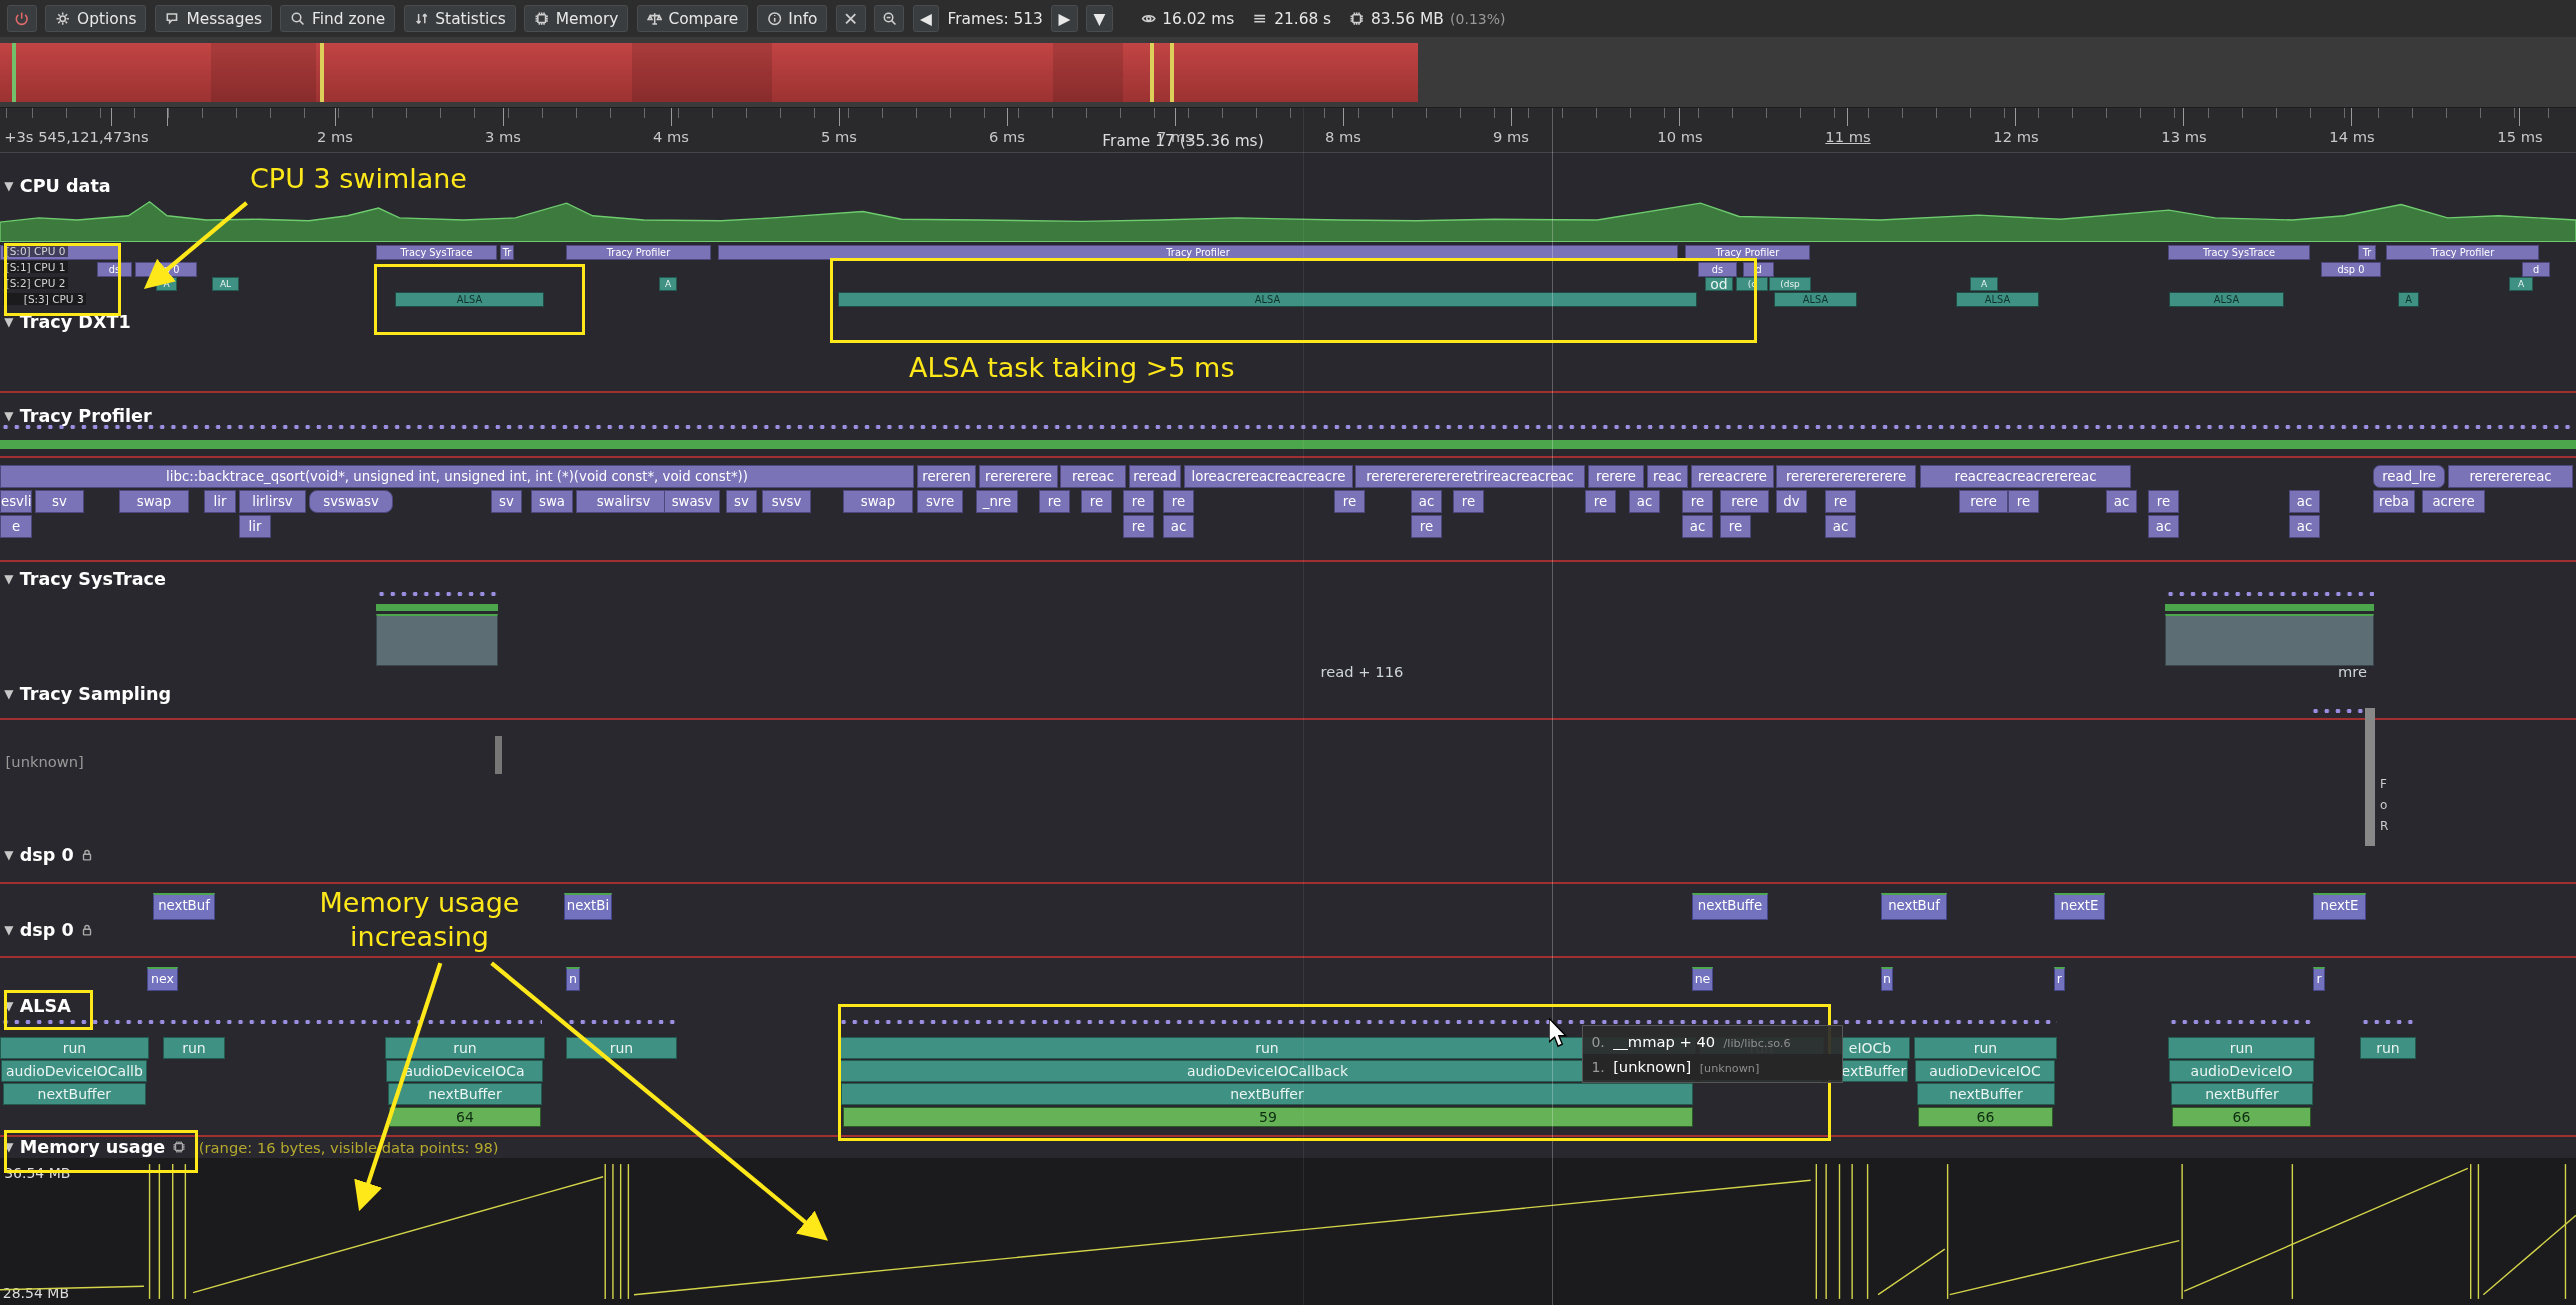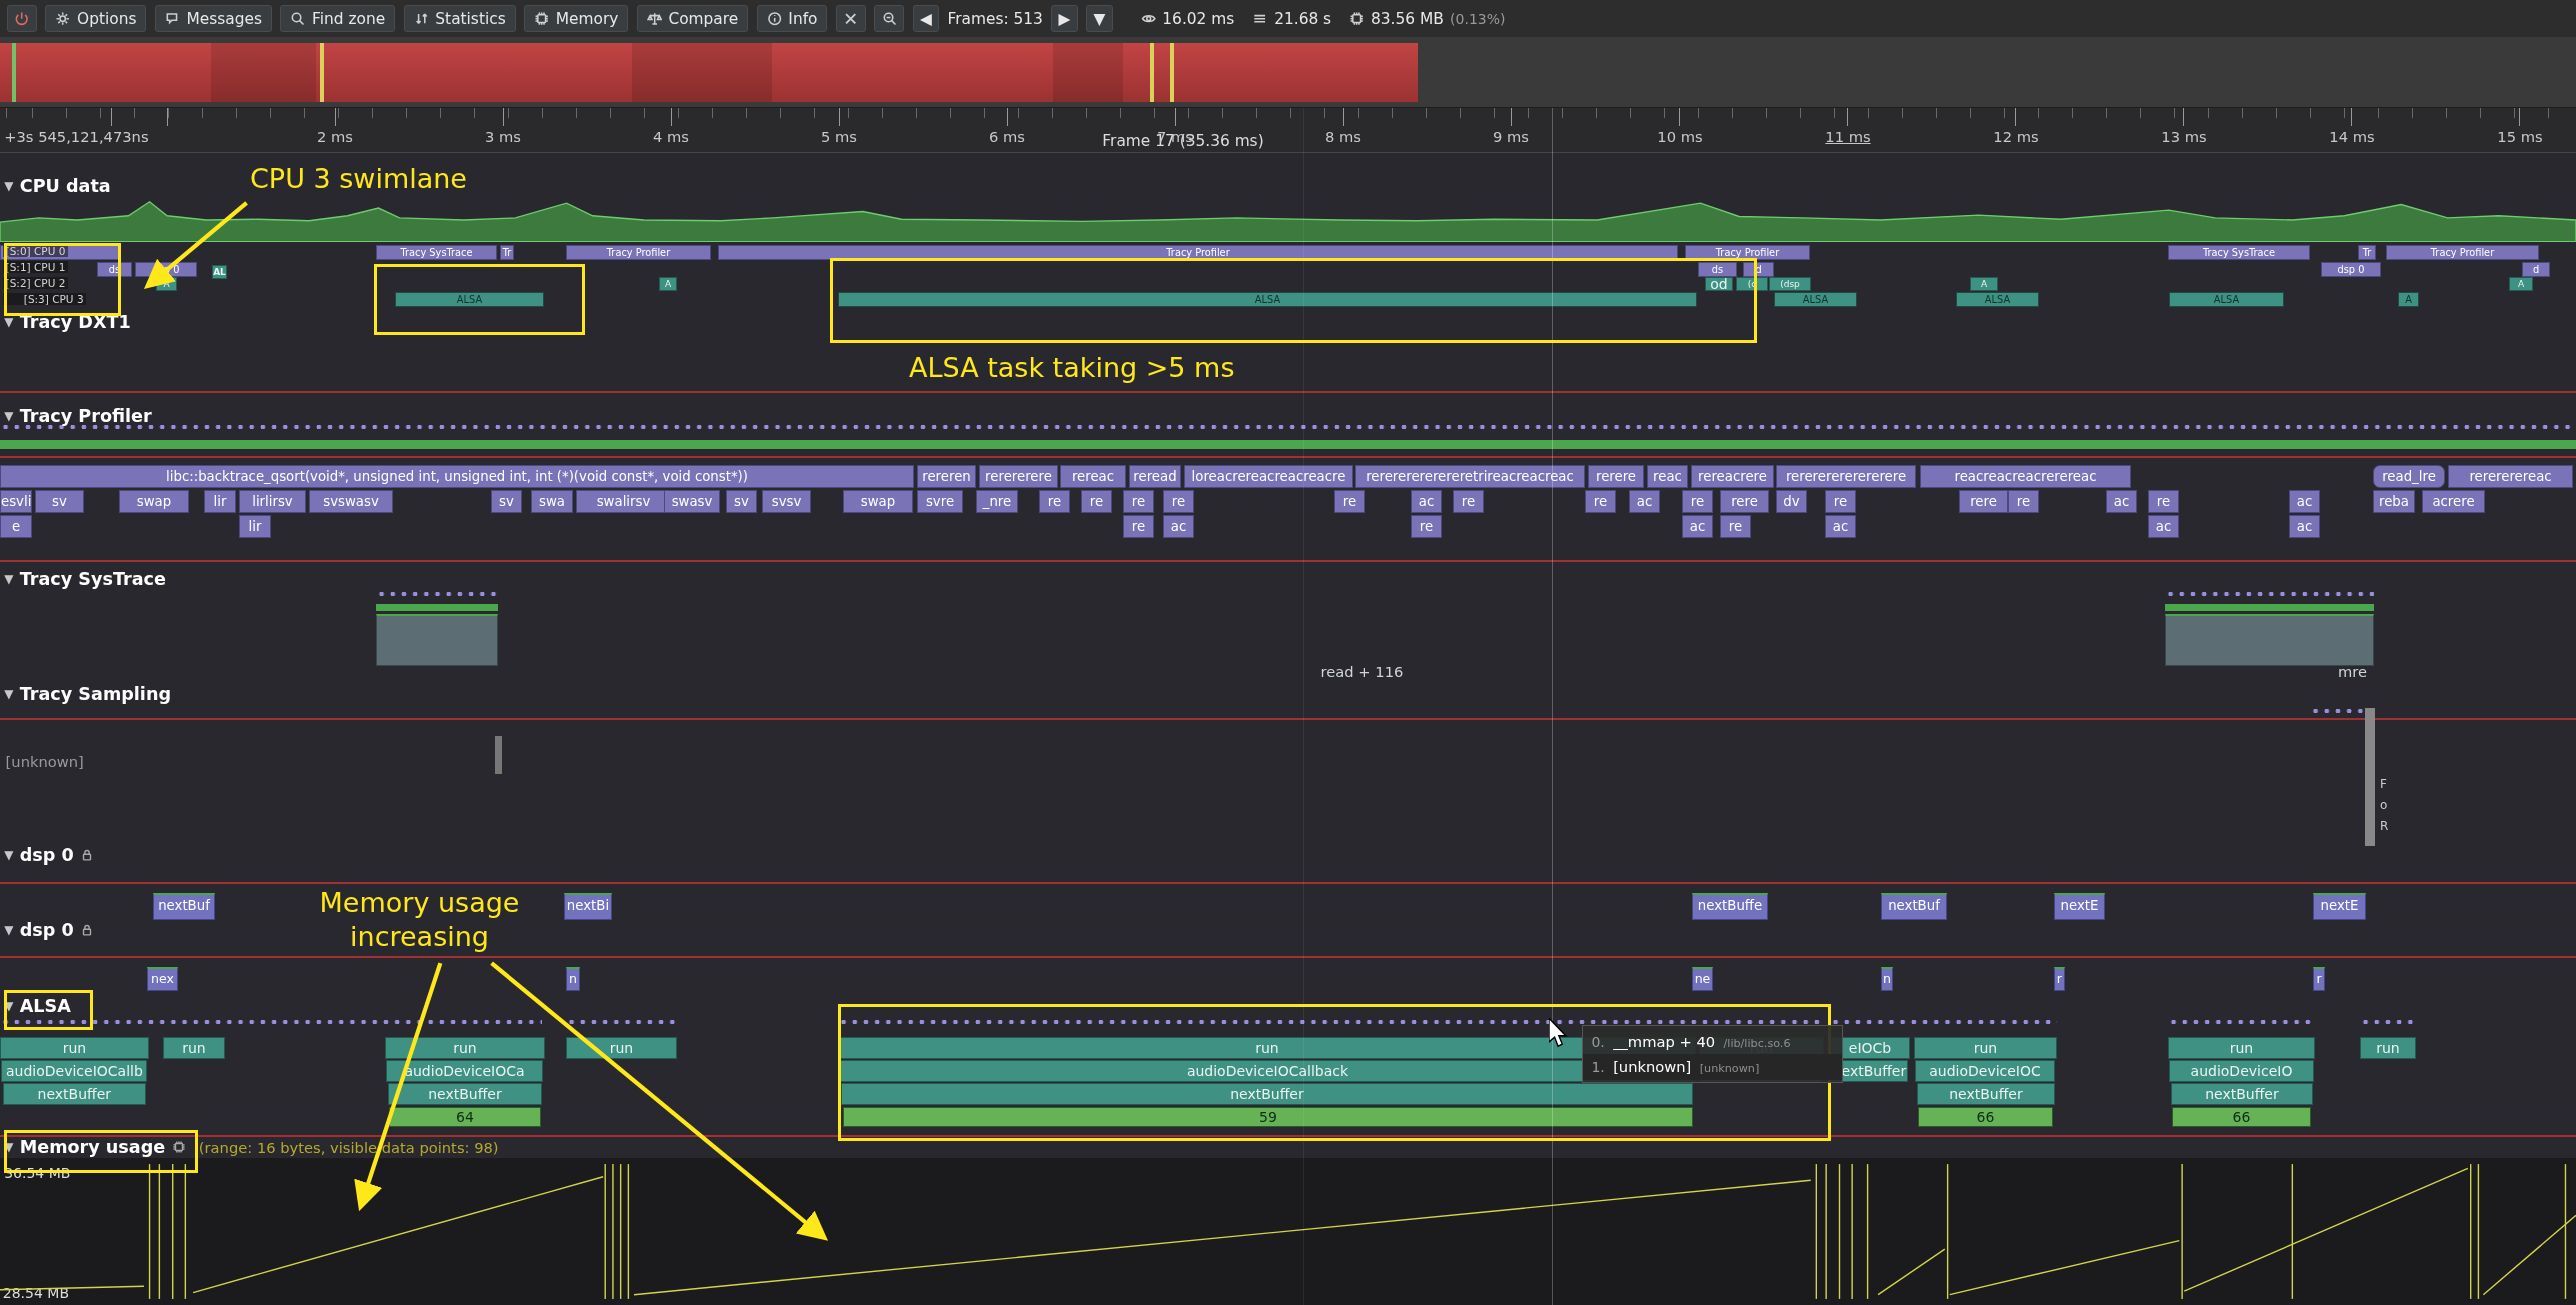--- a/index.html
+++ b/index.html
@@ -245,21 +245,21 @@
       <div class="zone purple" style="left: 2168px; top: 245px; width: 142px; height: 15.4px; font-size: 9.8px; line-height: 14px;">Tracy SysTrace</div>
       <div class="zone purple" style="left: 2358px; top: 245px; width: 18px; height: 15.4px; font-size: 9.8px; line-height: 14px;">Tr</div>
       <div class="zone purple" style="left: 2386px; top: 245px; width: 153px; height: 15.4px; font-size: 9.8px; line-height: 14px;">Tracy Profiler</div>
       <div class="zone purple" style="left: 97px; top: 262px; width: 35px; height: 14.7px; font-size: 9.8px; line-height: 13.3px;">ds</div>
       <div class="zone purple" style="left: 135px; top: 262px; width: 62px; height: 14.7px; font-size: 9.8px; line-height: 13.3px;">dsp 0</div>
       <div class="zone purple" style="left: 1698px; top: 262px; width: 39px; height: 14.7px; font-size: 9.8px; line-height: 13.3px;">ds</div>
       <div class="zone purple" style="left: 1743px; top: 262px; width: 31px; height: 14.7px; font-size: 9.8px; line-height: 13.3px;">d</div>
       <div class="zone purple" style="left: 2321px; top: 262px; width: 60px; height: 14.7px; font-size: 9.8px; line-height: 13.3px;">dsp 0</div>
       <div class="zone purple" style="left: 2522px; top: 262px; width: 28px; height: 14.7px; font-size: 9.8px; line-height: 13.3px;">d</div>
       <div class="zone teal" style="left: 156px; top: 277px; width: 21px; height: 14px; font-size: 9px; line-height: 12.6px;">A</div>
-      <div class="zone teal" style="left: 212px; top: 265px; width: 15px; height: 14px; font-size: 9px; line-height: 12.6px; font-weight: bold;">AL</div>
+      <div class="zone teal" style="left: 212px; top: 277px; width: 27px; height: 14px; font-size: 9px; line-height: 12.6px;">AL</div>
       <div class="zone teal" style="left: 659px; top: 277px; width: 18px; height: 14px; font-size: 9px; line-height: 12.6px;">A</div>
       <div class="zone teal" style="left: 1705px; top: 277px; width: 28px; height: 14px; font-size: 14px; line-height: 12.6px;">od</div>
       <div class="zone teal" style="left: 1736px; top: 277px; width: 32px; height: 14px; font-size: 9px; line-height: 12.6px;">(c</div>
       <div class="zone teal" style="left: 1769px; top: 277px; width: 42px; height: 14px; font-size: 9px; line-height: 12.6px;">(dsp</div>
       <div class="zone teal" style="left: 1970px; top: 277px; width: 28px; height: 14px; font-size: 9px; line-height: 12.6px;">A</div>
       <div class="zone teal" style="left: 2509px; top: 277px; width: 24px; height: 14px; font-size: 9px; line-height: 12.6px;">A</div>
       <div class="zone tealdark" style="left: 395px; top: 292px; width: 149px; height: 15.4px; font-size: 9.8px; line-height: 14px;">ALSA</div>
       <div class="zone tealdark" style="left: 838px; top: 292px; width: 859px; height: 15.4px; font-size: 9.8px; line-height: 14px;">ALSA</div>
       <div class="zone tealdark" style="left: 1774px; top: 292px; width: 83px; height: 15.4px; font-size: 9.8px; line-height: 14px;">ALSA</div>
       <div class="zone tealdark" style="left: 1956px; top: 292px; width: 83px; height: 15.4px; font-size: 9.8px; line-height: 14px;">ALSA</div>
@@ -281,21 +281,21 @@
       <div class="zone purple" style="left: 1691px; top: 465px; width: 83px; height: 22.5px; font-size: 13.3px; line-height: 21px;">rereacrere</div>
       <div class="zone purple" style="left: 1776px; top: 465px; width: 140px; height: 22.5px; font-size: 13.3px; line-height: 21px;">rerererererererere</div>
       <div class="zone purple" style="left: 1920px; top: 465px; width: 211px; height: 22.5px; font-size: 13.3px; line-height: 21px;">reacreacreacrerereac</div>
       <div class="zone purple" style="left: 2373px; top: 465px; width: 72px; height: 22.5px; font-size: 13.3px; line-height: 21px; border-radius: 7px;">read_lre</div>
       <div class="zone purple" style="left: 2448px; top: 465px; width: 125px; height: 22.5px; font-size: 13.3px; line-height: 21px;">rerererereac</div>
       <div class="zone purple" style="left: 0px; top: 490px; width: 32px; height: 22.5px; font-size: 13.3px; line-height: 21px;">esvlirswa</div>
       <div class="zone purple" style="left: 35px; top: 490px; width: 49px; height: 22.5px; font-size: 13.3px; line-height: 21px;">sv</div>
       <div class="zone purple" style="left: 119px; top: 490px; width: 70px; height: 22.5px; font-size: 13.3px; line-height: 21px;">swap</div>
       <div class="zone purple" style="left: 204px; top: 490px; width: 32px; height: 22.5px; font-size: 13.3px; line-height: 21px;">lir</div>
       <div class="zone purple" style="left: 239px; top: 490px; width: 67px; height: 22.5px; font-size: 13.3px; line-height: 21px;">lirlirsv</div>
-      <div class="zone purple" style="left: 309px; top: 490px; width: 84px; height: 22.5px; font-size: 13.3px; line-height: 21px;">svswasv</div>
+      <div class="zone purple" style="left: 309px; top: 490px; width: 84px; height: 22.5px; font-size: 13.3px; line-height: 21px; border-radius: 8px;">svswasv</div>
       <div class="zone purple" style="left: 491px; top: 490px; width: 31px; height: 22.5px; font-size: 13.3px; line-height: 21px;">sv</div>
       <div class="zone purple" style="left: 531px; top: 490px; width: 42px; height: 22.5px; font-size: 13.3px; line-height: 21px;">swa</div>
       <div class="zone purple" style="left: 576px; top: 490px; width: 95px; height: 22.5px; font-size: 13.3px; line-height: 21px;">swalirsv</div>
       <div class="zone purple" style="left: 664px; top: 490px; width: 56px; height: 22.5px; font-size: 13.3px; line-height: 21px;">swasv</div>
       <div class="zone purple" style="left: 726px; top: 490px; width: 31px; height: 22.5px; font-size: 13.3px; line-height: 21px;">sv</div>
       <div class="zone purple" style="left: 762px; top: 490px; width: 49px; height: 22.5px; font-size: 13.3px; line-height: 21px;">svsv</div>
       <div class="zone purple" style="left: 843px; top: 490px; width: 70px; height: 22.5px; font-size: 13.3px; line-height: 21px;">swap</div>
       <div class="zone purple" style="left: 917px; top: 490px; width: 46px; height: 22.5px; font-size: 13.3px; line-height: 21px;">svre</div>
       <div class="zone purple" style="left: 976px; top: 490px; width: 42px; height: 22.5px; font-size: 13.3px; line-height: 21px;">_nre</div>
       <div class="zone purple" style="left: 1039px; top: 490px; width: 31px; height: 22.5px; font-size: 13.3px; line-height: 21px;">re</div>

